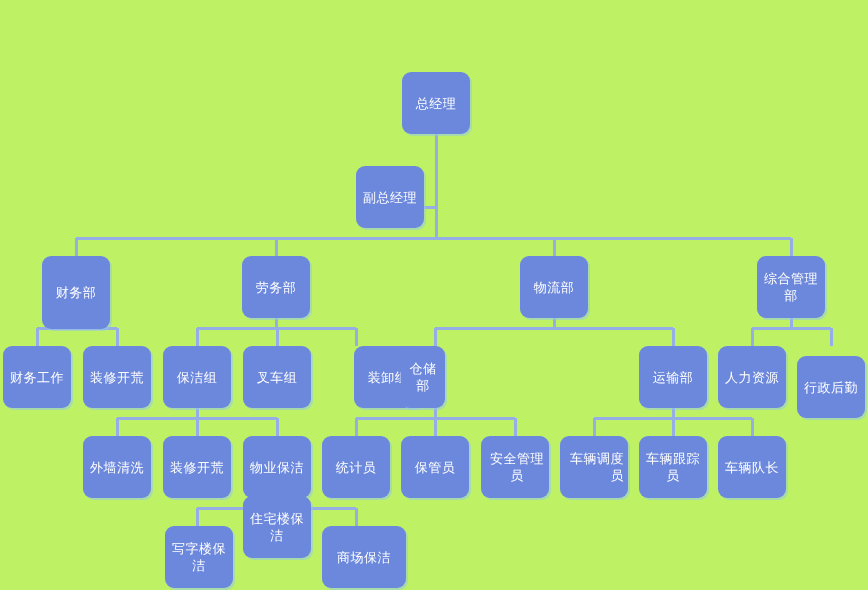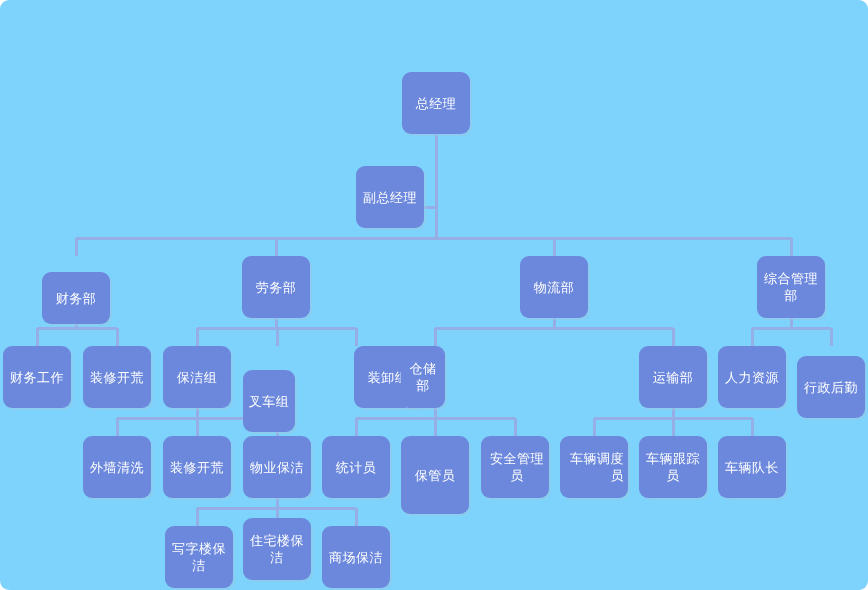--- a/index.html
+++ b/index.html
@@ -8,23 +8,22 @@
     padding: 0;
     background: #ffffff;
   }
   body {
     font-family: "DejaVu Sans", "Liberation Sans", sans-serif;
   }
   #org-chart {
     position: relative;
     width: 868px;
     height: 590px;
-    background: #7dd3fc;
+    background: #bef264;
     overflow: hidden;
-    border-radius: 9px;
   }
   #connector-layer {
     position: absolute;
     left: 0;
     top: 0;
     width: 868px;
     height: 590px;
     pointer-events: none;
   }
   .node-box {
@@ -102,42 +101,42 @@
       <line x1="197" y1="508" x2="197" y2="526" stroke="#95AEE6" stroke-width="3" shape-rendering="crispEdges"></line>
       <line x1="277" y1="508" x2="277" y2="526" stroke="#95AEE6" stroke-width="3" shape-rendering="crispEdges"></line>
       <line x1="356" y1="508" x2="356" y2="526" stroke="#95AEE6" stroke-width="3" shape-rendering="crispEdges"></line>
     </svg>
 <div class="node-box" style="left: 402px; top: 72px; width: 68px; height: 62px;">
       <span class="node-label">总经理</span>
     </div>
     <div class="node-box" style="left: 356px; top: 166px; width: 68px; height: 62px;">
       <span class="node-label">副总经理</span>
     </div>
-    <div class="node-box" style="left: 42px; top: 272px; width: 68px; height: 52px;">
+    <div class="node-box" style="left: 42px; top: 256px; width: 68px; height: 73px;">
       <span class="node-label">财务部</span>
     </div>
     <div class="node-box" style="left: 242px; top: 256px; width: 68px; height: 62px;">
       <span class="node-label">劳务部</span>
     </div>
     <div class="node-box" style="left: 520px; top: 256px; width: 68px; height: 62px;">
       <span class="node-label">物流部</span>
     </div>
     <div class="node-box" style="left: 757px; top: 256px; width: 68px; height: 62px;">
       <span class="node-label">综合管理部</span>
     </div>
     <div class="node-box" style="left: 3px; top: 346px; width: 68px; height: 62px;">
       <span class="node-label">财务工作</span>
     </div>
     <div class="node-box" style="left: 83px; top: 346px; width: 68px; height: 62px;">
       <span class="node-label">装修开荒</span>
     </div>
     <div class="node-box" style="left: 163px; top: 346px; width: 68px; height: 62px;">
       <span class="node-label">保洁组</span>
     </div>
-    <div class="node-box" style="left: 243px; top: 346px; width: 52px; height: 62px; margin-top: 24px;">
+    <div class="node-box" style="left: 243px; top: 346px; width: 68px; height: 62px;">
       <span class="node-label">叉车组</span>
     </div>
     <div class="node-box" style="left: 322px; top: 346px; width: 68px; height: 62px; margin-left: 32px;">
       <span class="node-label">装卸组</span>
     </div>
     <div class="node-box" style="left: 401px; top: 346px; width: 44px; height: 62px;">
       <span class="node-label">仓储部</span>
     </div>
     <div class="node-box" style="left: 639px; top: 346px; width: 68px; height: 62px;">
       <span class="node-label">运输部</span>
@@ -153,37 +152,37 @@
     </div>
     <div class="node-box" style="left: 163px; top: 436px; width: 68px; height: 62px;">
       <span class="node-label">装修开荒</span>
     </div>
     <div class="node-box" style="left: 243px; top: 436px; width: 68px; height: 62px;">
       <span class="node-label">物业保洁</span>
     </div>
     <div class="node-box" style="left: 322px; top: 436px; width: 68px; height: 62px;">
       <span class="node-label">统计员</span>
     </div>
-    <div class="node-box" style="left: 401px; top: 436px; width: 68px; height: 78px;">
+    <div class="node-box" style="left: 401px; top: 436px; width: 68px; height: 62px;">
       <span class="node-label">保管员</span>
     </div>
     <div class="node-box" style="left: 481px; top: 436px; width: 68px; height: 62px; padding-left: 8px;">
       <span class="node-label">安全管理员</span>
     </div>
     <div class="node-box" style="left: 560px; top: 436px; width: 68px; height: 62px; text-align: right;">
       <span class="node-label">车辆调度员</span>
     </div>
     <div class="node-box" style="left: 718px; top: 436px; width: 68px; height: 62px;">
       <span class="node-label">车辆队长</span>
     </div>
     <div class="node-box" style="left: 639px; top: 436px; width: 68px; height: 62px;">
       <span class="node-label">车辆跟踪员</span>
     </div>
     <div class="node-box" style="left: 165px; top: 526px; width: 68px; height: 62px;">
       <span class="node-label">写字楼保洁</span>
     </div>
-    <div class="node-box" style="left: 243px; top: 518px; width: 68px; height: 62px;">
+    <div class="node-box" style="left: 243px; top: 496px; width: 68px; height: 62px;">
       <span class="node-label">住宅楼保洁</span>
     </div>
-    <div class="node-box" style="left: 322px; top: 526px; width: 68px; height: 62px;">
+    <div class="node-box" style="left: 322px; top: 526px; width: 84px; height: 62px;">
       <span class="node-label">商场保洁</span>
     </div>
   </div>
 
 </body></html>

